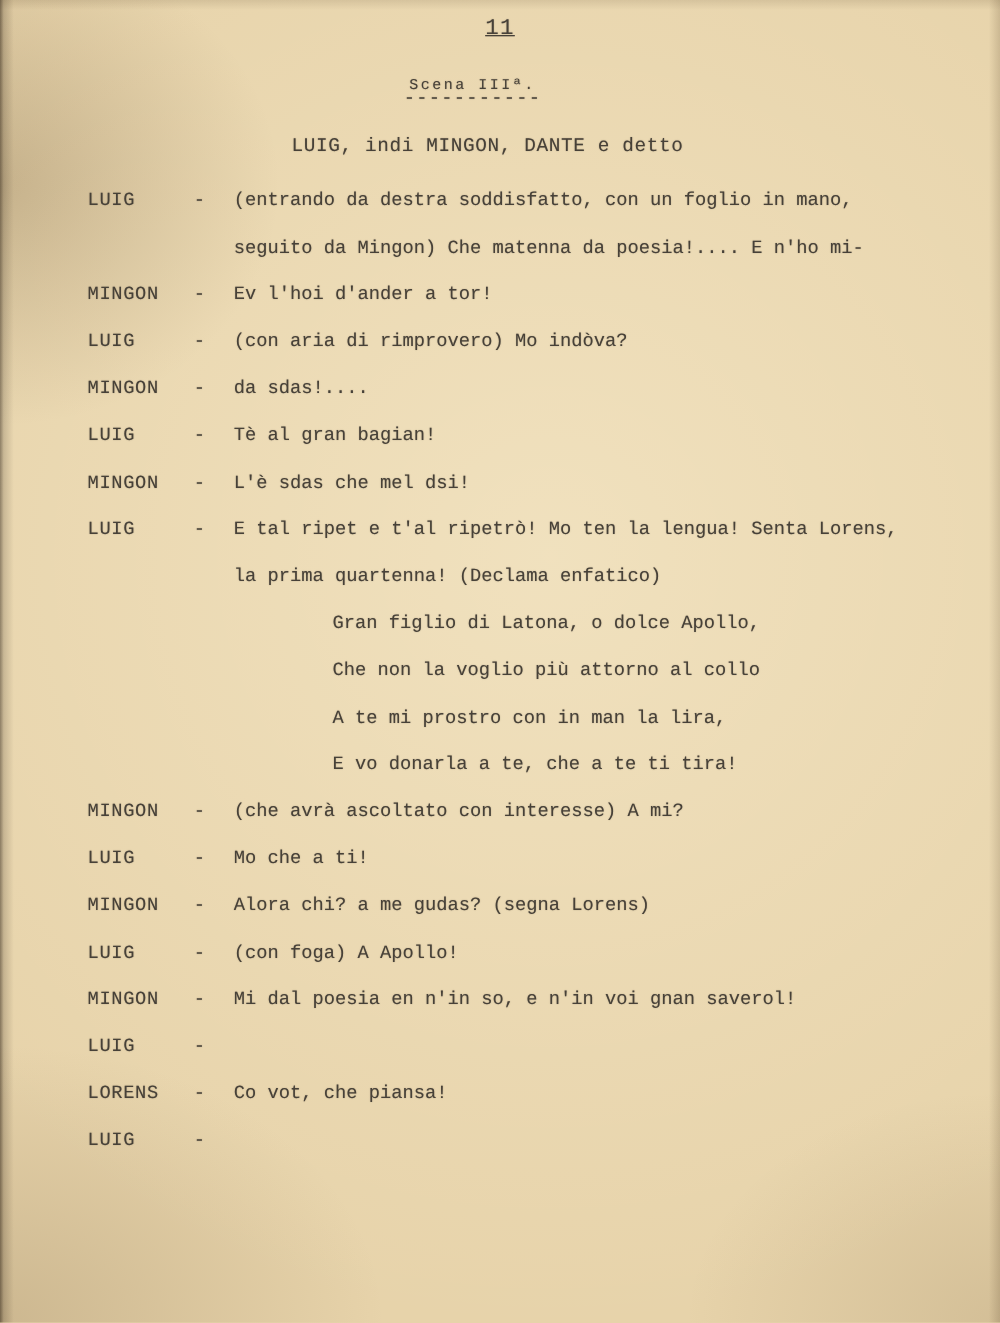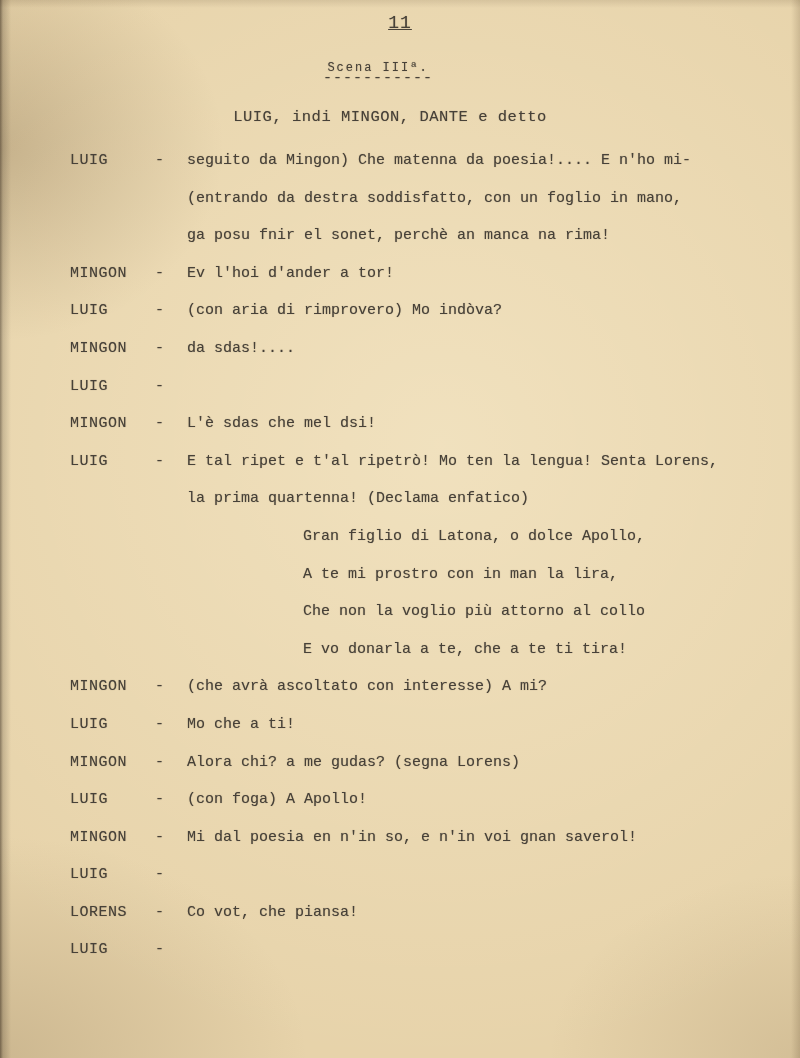--- a/index.html
+++ b/index.html
@@ -60,42 +60,41 @@
     line-height: 37.6px;
     letter-spacing: 0.5px;
   }
   .dash {
     flex: none;
     width: 32px;
     line-height: 37.6px;
   }
   .text { flex: 1; }
   .t-line { line-height: 37.6px; white-space: pre; }
-  .poem { margin-left: 116px; }
+  .poem { margin-left: 79px; }
 </style>
 </head>
 <body>
 
 <div class="page-number">11</div>
 
 <div class="scene-head">
   <span class="scene-title">Scena IIIª.</span>
 </div>
 <div class="scene-underline">-----------</div>
 
 <div class="cast-line">LUIG, indi MINGON, DANTE e detto</div>
 
 <div class="dialogue">
   <div class="row">
     <div class="speaker">LUIG</div>
     <div class="dash">-</div>
     <div class="text">
+        <div class="t-line">(entrando da destra soddisfatto, con un foglio in mano,</div>
         <div class="t-line">seguito da Mingon) Che matenna da poesia!.... E n'ho mi-</div>
-        <div class="t-line">(entrando da destra soddisfatto, con un foglio in mano,</div>
-        <div class="t-line">ga posu fnir el sonet, perchè an manca na rima!</div>
       </div>
   </div>
 
   <div class="row">
     <div class="speaker">MINGON</div>
     <div class="dash">-</div>
     <div class="text">
         <div class="t-line">Ev l'hoi d'ander a tor!</div>
       </div>
   </div>
@@ -112,39 +111,42 @@
     <div class="speaker">MINGON</div>
     <div class="dash">-</div>
     <div class="text">
         <div class="t-line">da sdas!....</div>
       </div>
   </div>
 
   <div class="row">
     <div class="speaker">LUIG</div>
     <div class="dash">-</div>
+    <div class="text">
+        <div class="t-line">Tè al gran bagian!</div>
+      </div>
   </div>
 
   <div class="row">
     <div class="speaker">MINGON</div>
     <div class="dash">-</div>
     <div class="text">
         <div class="t-line">L'è sdas che mel dsi!</div>
       </div>
   </div>
 
   <div class="row">
     <div class="speaker">LUIG</div>
     <div class="dash">-</div>
     <div class="text">
         <div class="t-line">E tal ripet e t'al ripetrò! Mo ten la lengua! Senta Lorens,</div>
         <div class="t-line">la prima quartenna! (Declama enfatico)</div>
         <div class="t-line poem">Gran figlio di Latona, o dolce Apollo,</div>
+        <div class="t-line poem">Che non la voglio più attorno al collo</div>
         <div class="t-line poem">A te mi prostro con in man la lira,</div>
-        <div class="t-line poem">Che non la voglio più attorno al collo</div>
         <div class="t-line poem">E vo donarla a te, che a te ti tira!</div>
       </div>
   </div>
 
   <div class="row">
     <div class="speaker">MINGON</div>
     <div class="dash">-</div>
     <div class="text">
         <div class="t-line">(che avrà ascoltato con interesse) A mi?</div>
       </div>

